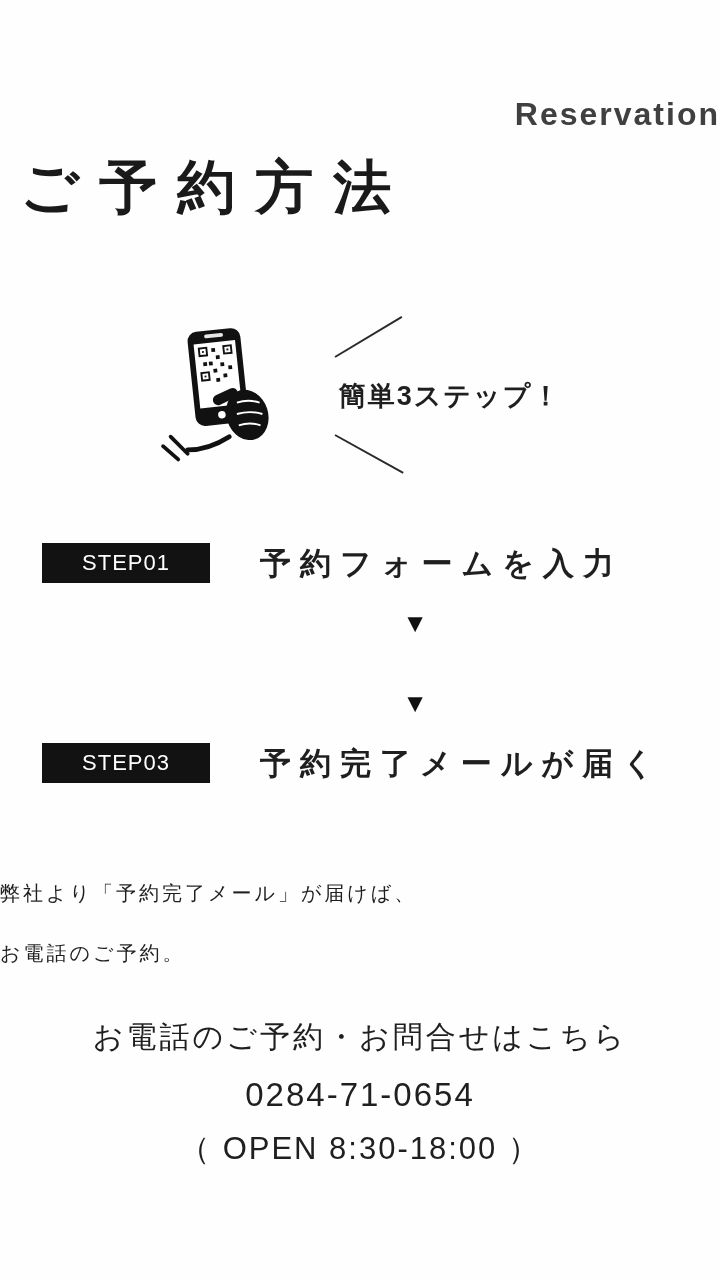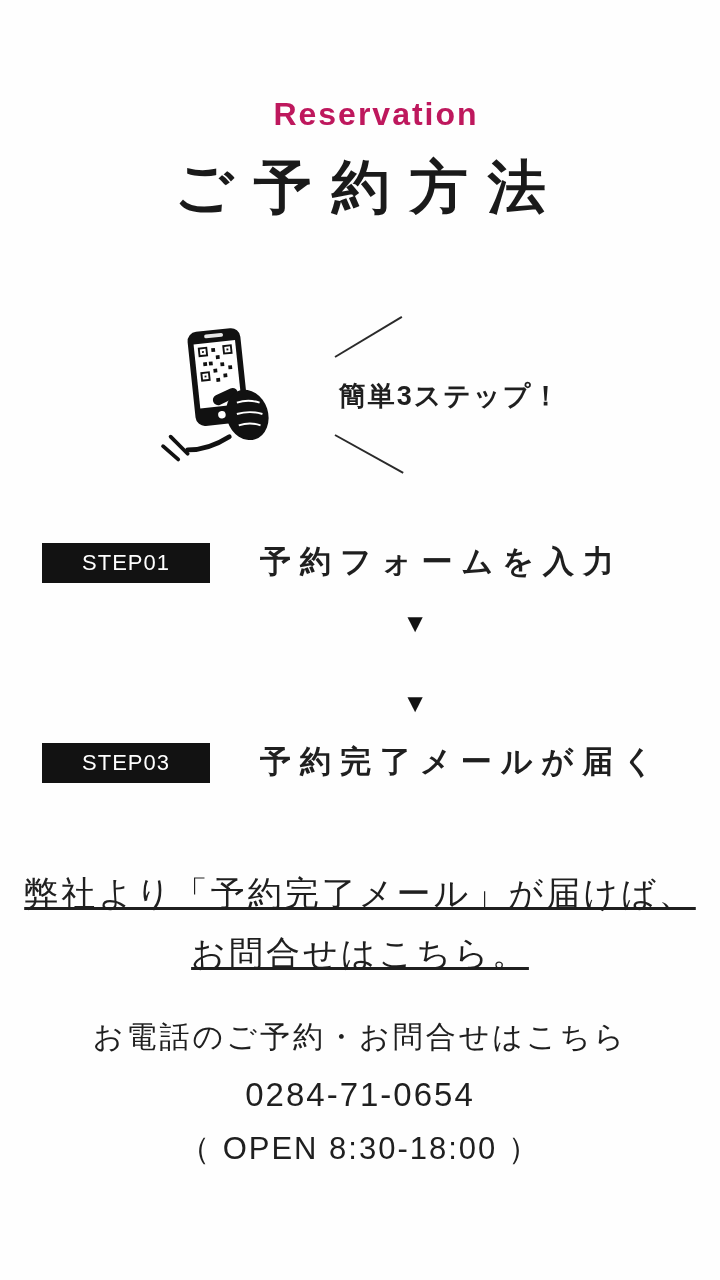--- a/index.html
+++ b/index.html
@@ -9,30 +9,30 @@
     position:relative;
     width:720px; height:1280px;
     margin:0 auto;
     background:#fefefe;
     overflow:hidden;
   }
 
   
   .subtitle {
     margin-top:96px;
-    text-align:center;
+    text-align:right;
     font-size:32px;
     font-weight:700;
     letter-spacing:2px;
-    color:#be185d;
+    color:#404040;
     margin-left:32px;
   }
   .title {
     margin-top:16px;
-    text-align:center;
+    text-align:left;
     font-size:58px;
     font-weight:700;
     letter-spacing:20px;
     padding-left:20px;
     color:#1a1a1a;
   }
 
   
   .hero {
     margin-top:98px;
@@ -60,21 +60,21 @@
     background:#2a2a2a;
     left:0;
   }
   .tick-top { top:28px; transform-origin:left center; transform:rotate(-31deg); }
   .tick-bottom { bottom:28px; transform-origin:left center; transform:rotate(29deg); }
 
   
   .steps { margin-top:76px; }
   .step-row {
     display:flex;
-    align-items:flex-end;
+    align-items:flex-start;
     padding-left:42px;
     height:40px;
   }
   .badge {
     width:168px; height:40px;
     background:#121212;
     color:#ffffff;
     display:flex; align-items:center; justify-content:center;
     font-size:22px;
     letter-spacing:1px;
@@ -93,26 +93,24 @@
     line-height:80px;
     text-align:center;
     padding-left:110px;
     font-size:26px;
     color:#111;
   }
 
   
   .footer-note {
     margin-top:80px;
-    text-align:center;
-    font-size:34px;
+    font-size:20px;
     letter-spacing:3px;
     line-height:60px;
     color:#1f1f1f;
-    text-decoration:underline;
   }
 
   
   .contact { margin-top:34px; text-align:center; }
   .contact-lead {
     font-size:30px;
     letter-spacing:3px;
     color:#1f1f1f;
   }
   .contact-number {
@@ -196,21 +194,21 @@
     <div class="arrow-row">▼</div>
     <div class="arrow-row">▼</div>
     <div class="step-row">
       <div class="badge">STEP03</div>
       <div class="step-label">予約完了メールが届く</div>
     </div>
   </section>
 
   <section class="footer-note">
     <p>弊社より「予約完了メール」が届けば、</p>
-    <p>お問合せはこちら。</p>
+    <p>お電話のご予約。</p>
   </section>
 
   <section class="contact">
     <p class="contact-lead">お電話のご予約・お問合せはこちら</p>
     <p class="contact-number">0284-71-0654</p>
     <p class="contact-hours">（ OPEN  8:30-18:00 ）</p>
   </section>
 
 </div>
 

